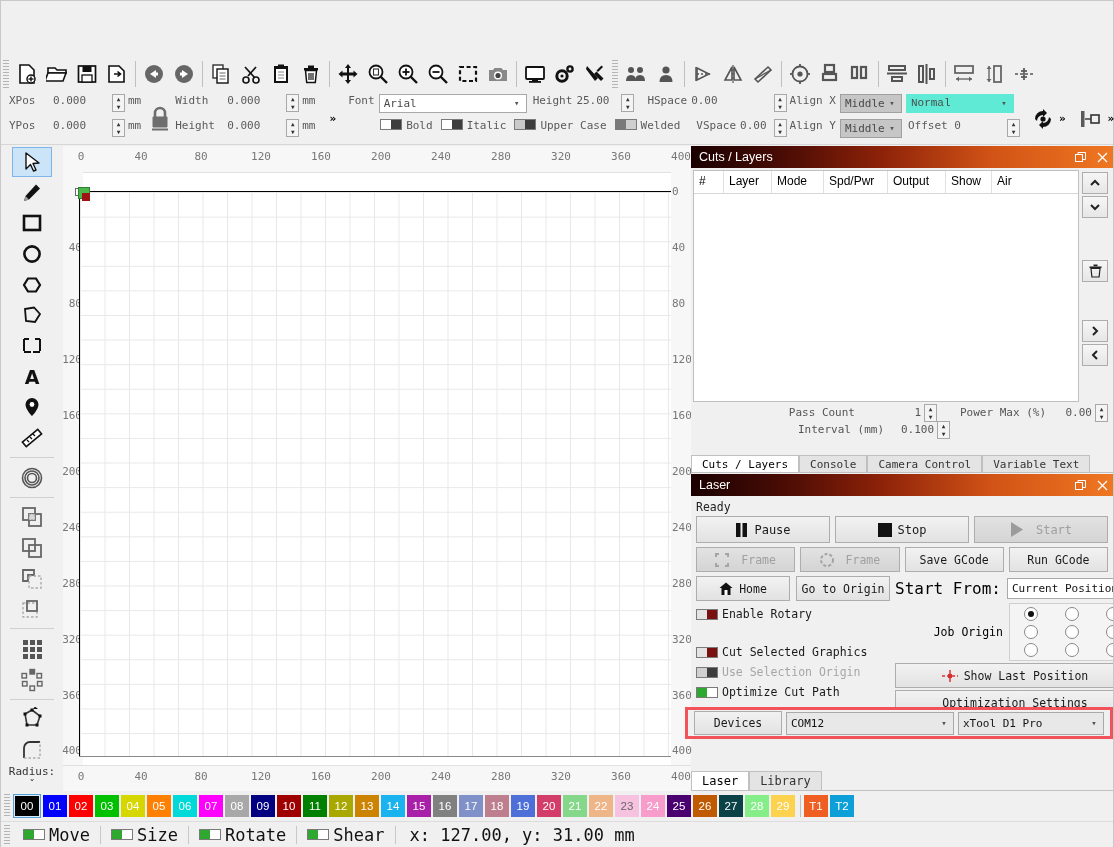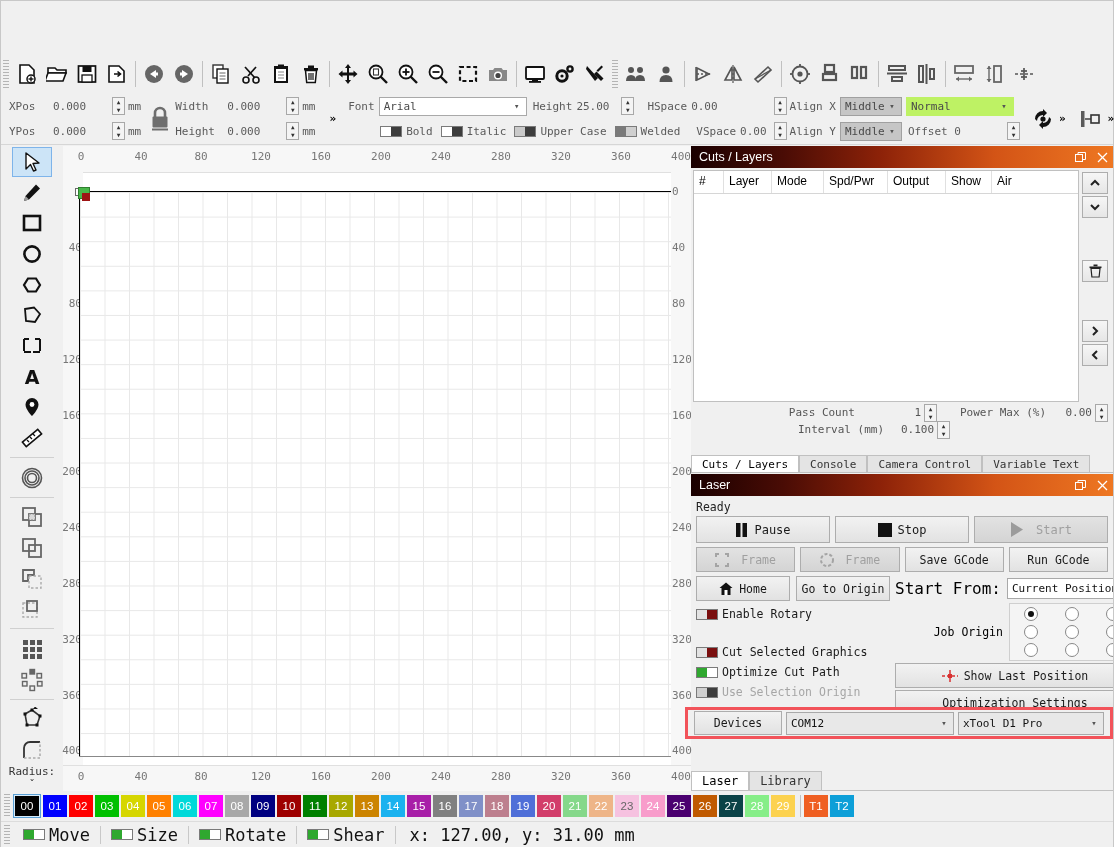--- a/index.html
+++ b/index.html
@@ -95,21 +95,21 @@
     color: #3a3a3a;
     box-sizing: border-box;
     border-bottom: 1px solid #d6d6d6;
   }
   .pb-grip {
     width: 6px; height: 46px;
     background-image: repeating-linear-gradient(to bottom, #b4b4b4 0 1px, transparent 1px 3px);
     margin: 0 4px;
   }
   .pb-group { display: flex; flex-direction: column; justify-content: center; height: 50px; }
-  .pb-row { display: flex; align-items: center; height: 25px; }
+  .pb-row { display: flex; align-items: flex-start; height: 25px; }
   .pb-label { color: #5a5a5a; margin-right: 4px; white-space: nowrap; }
   .pb-val { color: #5a5a5a; white-space: nowrap; }
   .spinner {
     width: 13px; height: 18px;
     border: 1px solid #a8a8a8;
     background: #f4f4f4;
     display: inline-flex; flex-direction: column;
     margin: 0 3px;
     box-sizing: border-box;
   }
@@ -133,21 +133,21 @@
     box-sizing: border-box;
     font-family: "DejaVu Sans Mono", monospace;
     font-size: 11px;
     color: #4a4a4a;
   }
   .combo .cv { flex: 1; overflow: hidden; white-space: nowrap; }
   .combo .carrow {
     width: 14px; text-align: center; font-size: 9px; color: #555;
   }
   .combo.gray { background: #c6c6c6; border-color: #a0a0a0; }
-  .combo.flat { background: #bef264; border-color: transparent; }
+  .combo.flat { background: #5eead4; border-color: transparent; font-family: Liberation Mono, monospace; }
 
   .toggle {
     width: 22px; height: 11px;
     border: 1px solid #7a7a7a;
     display: inline-flex;
     box-sizing: border-box;
     margin-right: 4px;
     vertical-align: middle;
     background: #fff;
   }
@@ -1218,33 +1218,33 @@
             </span>
           <span>Enable Rotary</span>
         </div>
         <div class="toggle-row" style="padding-left:0;margin-top:18px">
           <span class="toggle">
               <span class="knob" style="background:#e3e3e3"></span>
               <span class="knob" style="background:#7a0f0f"></span>
             </span>
           <span>Cut Selected Graphics</span>
         </div>
+        <div class="toggle-row dis" style="padding-left:0">
+          <span class="toggle">
+              <span class="knob" style="background:#d0d0d0"></span>
+              <span class="knob" style="background:#3d3d3d"></span>
+            </span>
+          <span>Use Selection Origin</span>
+        </div>
         <div class="toggle-row" style="padding-left:0">
           <span class="toggle">
               <span class="knob" style="background:#2fa82f"></span>
               <span class="knob" style="background:#ffffff"></span>
             </span>
           <span>Optimize Cut Path</span>
-        </div>
-        <div class="toggle-row dis" style="padding-left:0">
-          <span class="toggle">
-              <span class="knob" style="background:#d0d0d0"></span>
-              <span class="knob" style="background:#3d3d3d"></span>
-            </span>
-          <span>Use Selection Origin</span>
         </div>
       </div>
 
       <div style="flex:1">
         <div style="display:flex; align-items:center; gap:6px; height:25px;">
           <span style="font-family:'DejaVu Sans Mono',monospace;font-size:16px;white-space:nowrap">Start From:</span>
           <span class="combo" style="flex:1;height:21px">
             <span class="cv" style="color:#111">Current Position</span>
             <span class="carrow">▾</span>
           </span>

